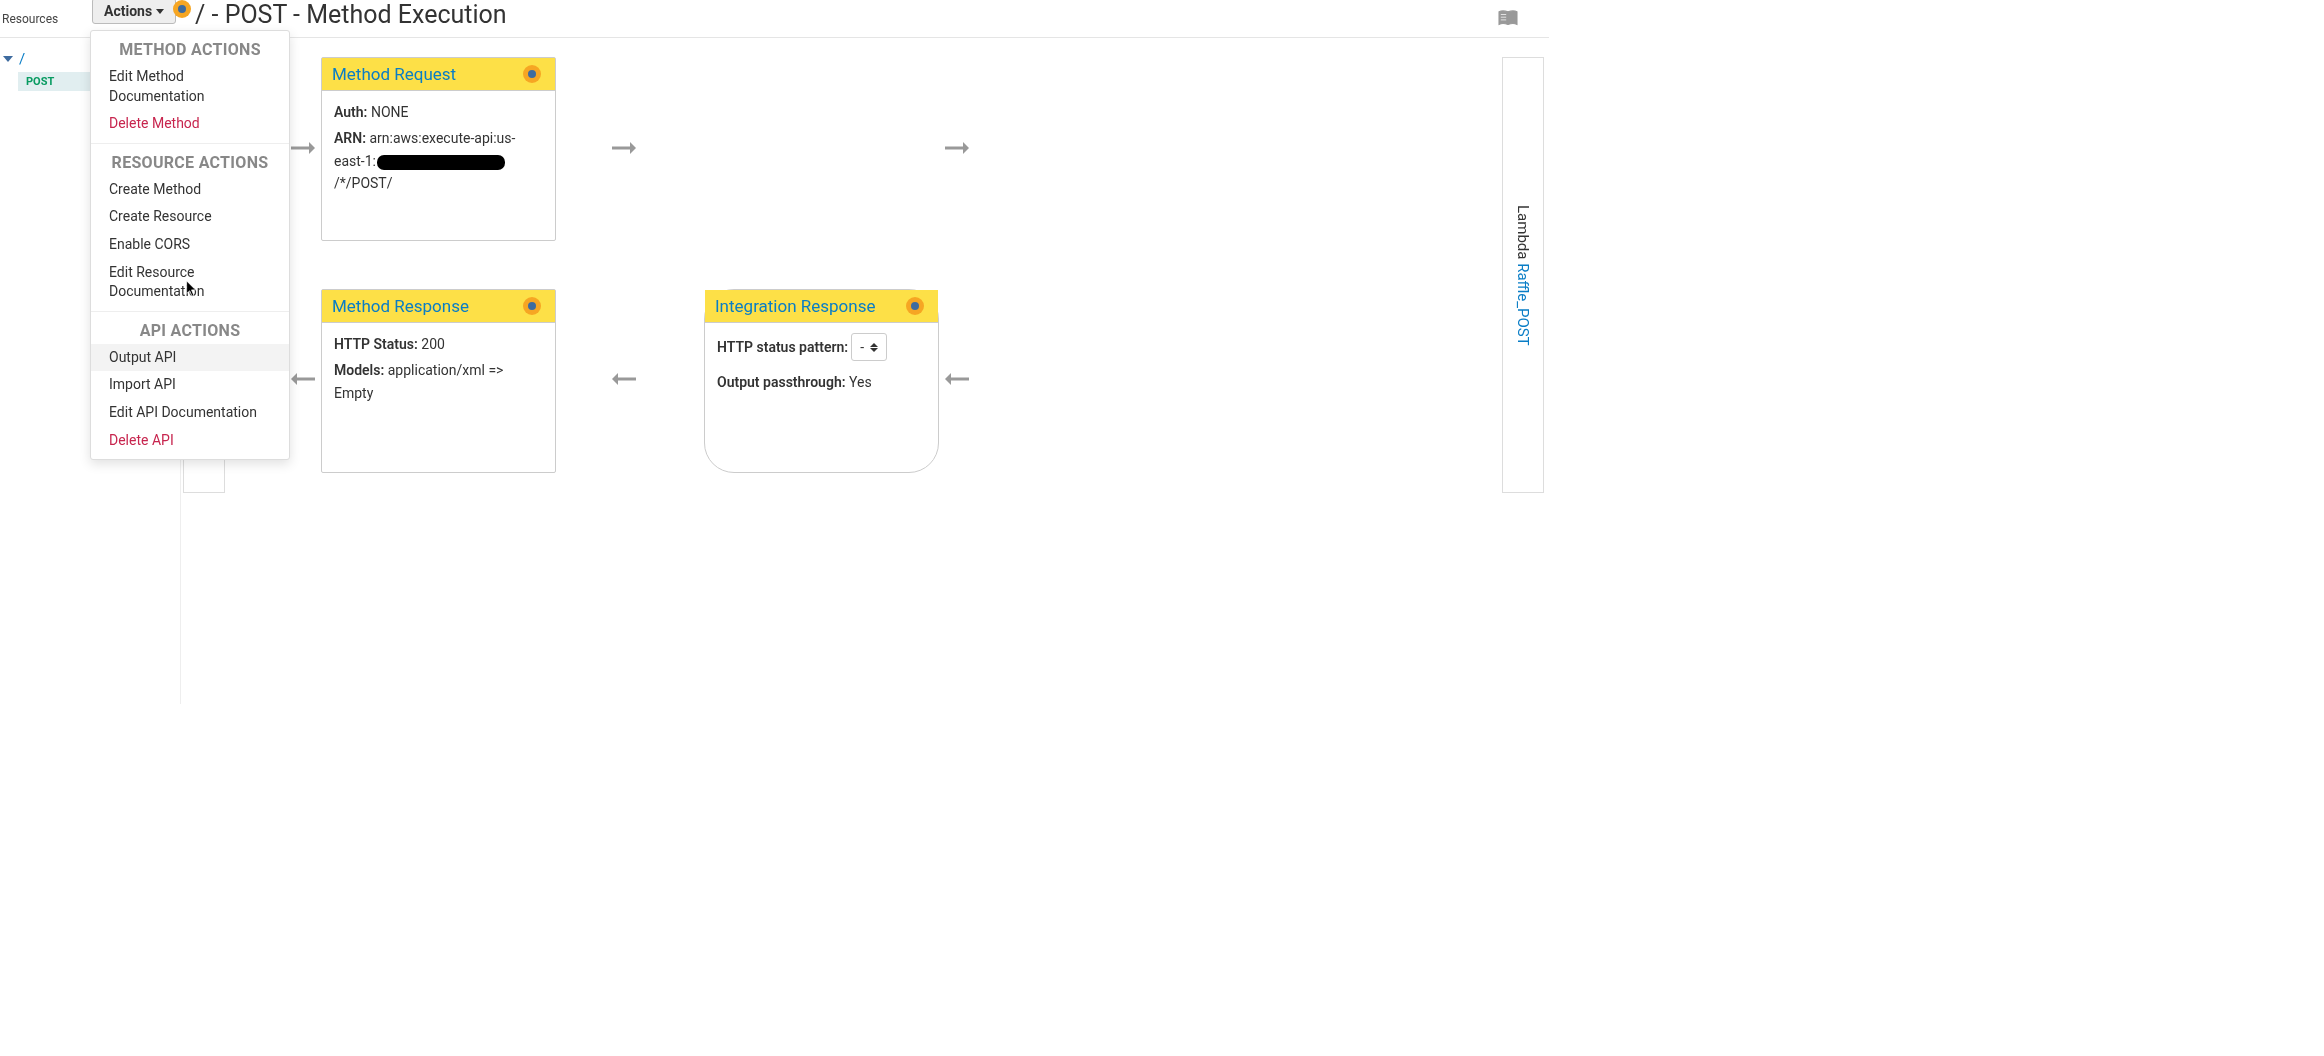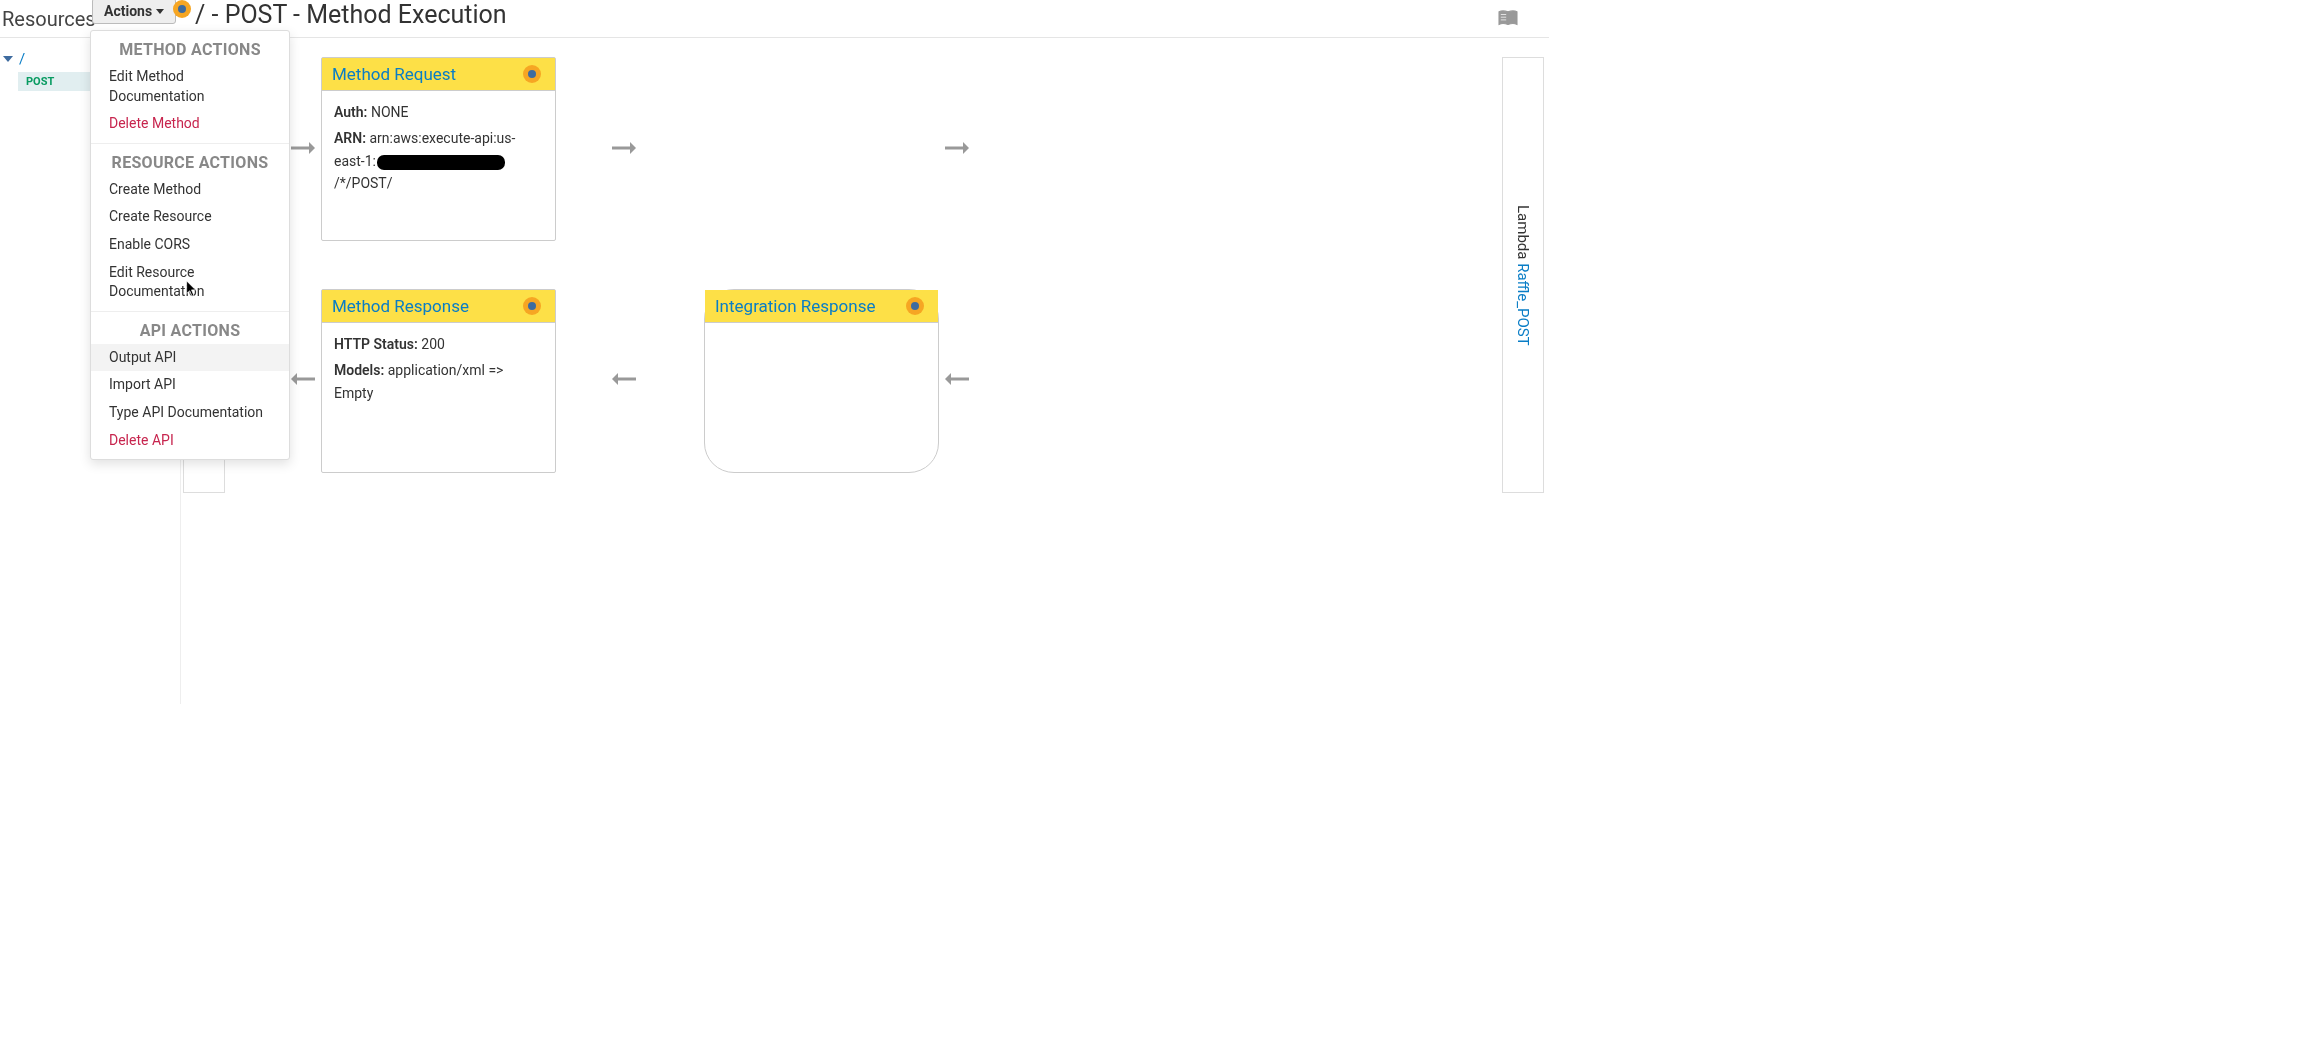--- a/index.html
+++ b/index.html
@@ -17,21 +17,21 @@
       position: relative;
     }
     .top-bar {
       display: flex;
       align-items: center;
       height: 38px;
       border-bottom: 1px solid #e5e5e5;
       position: relative;
     }
     .resources-label {
-      font-size: 20px;
+      font-size: 12px;
       color: #444;
       padding-left: 2px;
       padding-right: 30px;
     }
     .actions-btn {
       position: absolute;
       left: 92px;
       top: -2px;
       background: #eee;
       border: 1px solid #bbb;
@@ -348,20 +348,33 @@
           <div style="margin-top:4px;"><b>Models:</b> <span>application/xml =&gt; Empty</span></div>
         </div>
       </div>
 
       <div class="card" style="left:524px; top:251px;border-radius:30px;">
         <div class="card-header">
           <span class="card-title">Integration Response</span>
           <span class="status-dot">
               <span class="status-dot-inner"></span>
             </span>
+        </div>
+        <div class="card-body">
+          <div style="display:flex; align-items:center;">
+            <b>HTTP status pattern:</b>
+            <span class="select-box">
+              <span>-</span>
+              <span class="sel-arrows">
+                  <span class="sel-up"></span>
+                  <span class="sel-down"></span>
+                </span>
+            </span>
+          </div>
+          <div style="margin-top:10px;"><b>Output passthrough:</b> <span>Yes</span></div>
         </div>
       </div>
 
       <div class="lambda-box">
         <span class="lambda-link">
           <span>Lambda </span><span class="blue">Raffle_POST</span>
         </span>
       </div>
 
       <svg class="arrow" style="left:111px; top:103px;" viewBox="0 0 24 14">
@@ -401,19 +414,19 @@
   <div class="dropdown-divider"></div>
   <div class="dropdown-header">RESOURCE ACTIONS</div>
   <div class="dropdown-item">Create Method</div>
   <div class="dropdown-item">Create Resource</div>
   <div class="dropdown-item">Enable CORS</div>
   <div class="dropdown-item">Edit Resource Documentation</div>
   <div class="dropdown-divider"></div>
   <div class="dropdown-header">API ACTIONS</div>
   <div class="dropdown-item hovered">Output API</div>
   <div class="dropdown-item">Import API</div>
-  <div class="dropdown-item">Type API Documentation</div>
+  <div class="dropdown-item">Edit API Documentation</div>
   <div class="dropdown-item danger">Delete API</div>
 </div>
 
 <svg class="cursor" viewBox="0 0 14 20">
   <path d="M1 1 L1 15 L4.5 12 L7 18 L9 17 L6.5 11 L11 11 Z" fill="#000" stroke="#fff" stroke-width="0.8"></path>
 </svg>
 
 </body></html>

